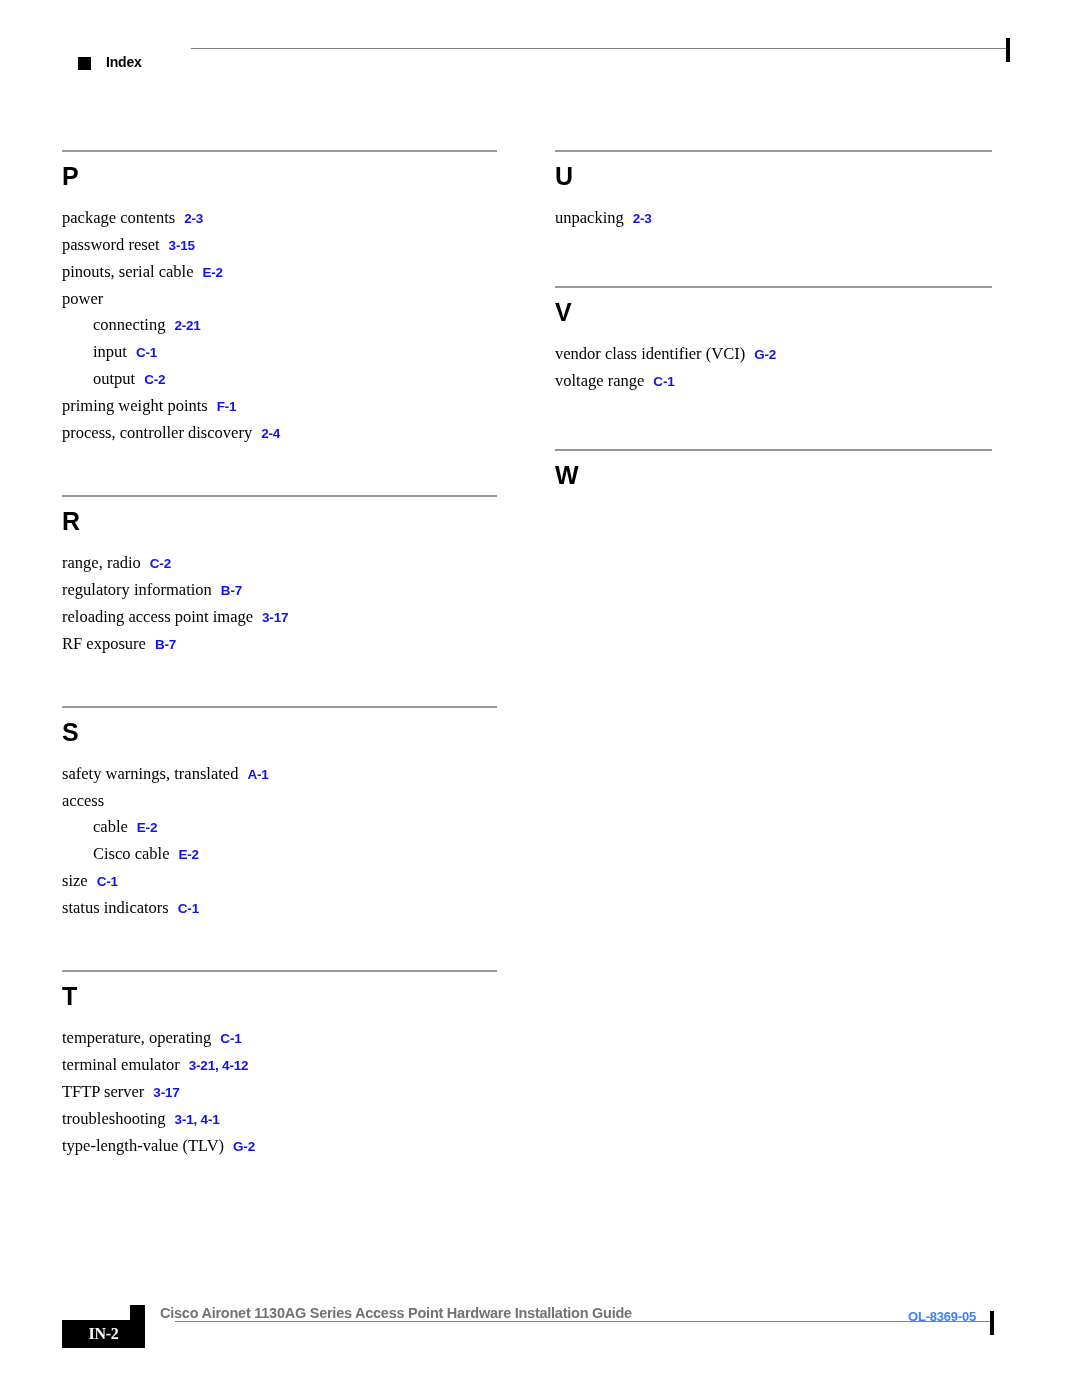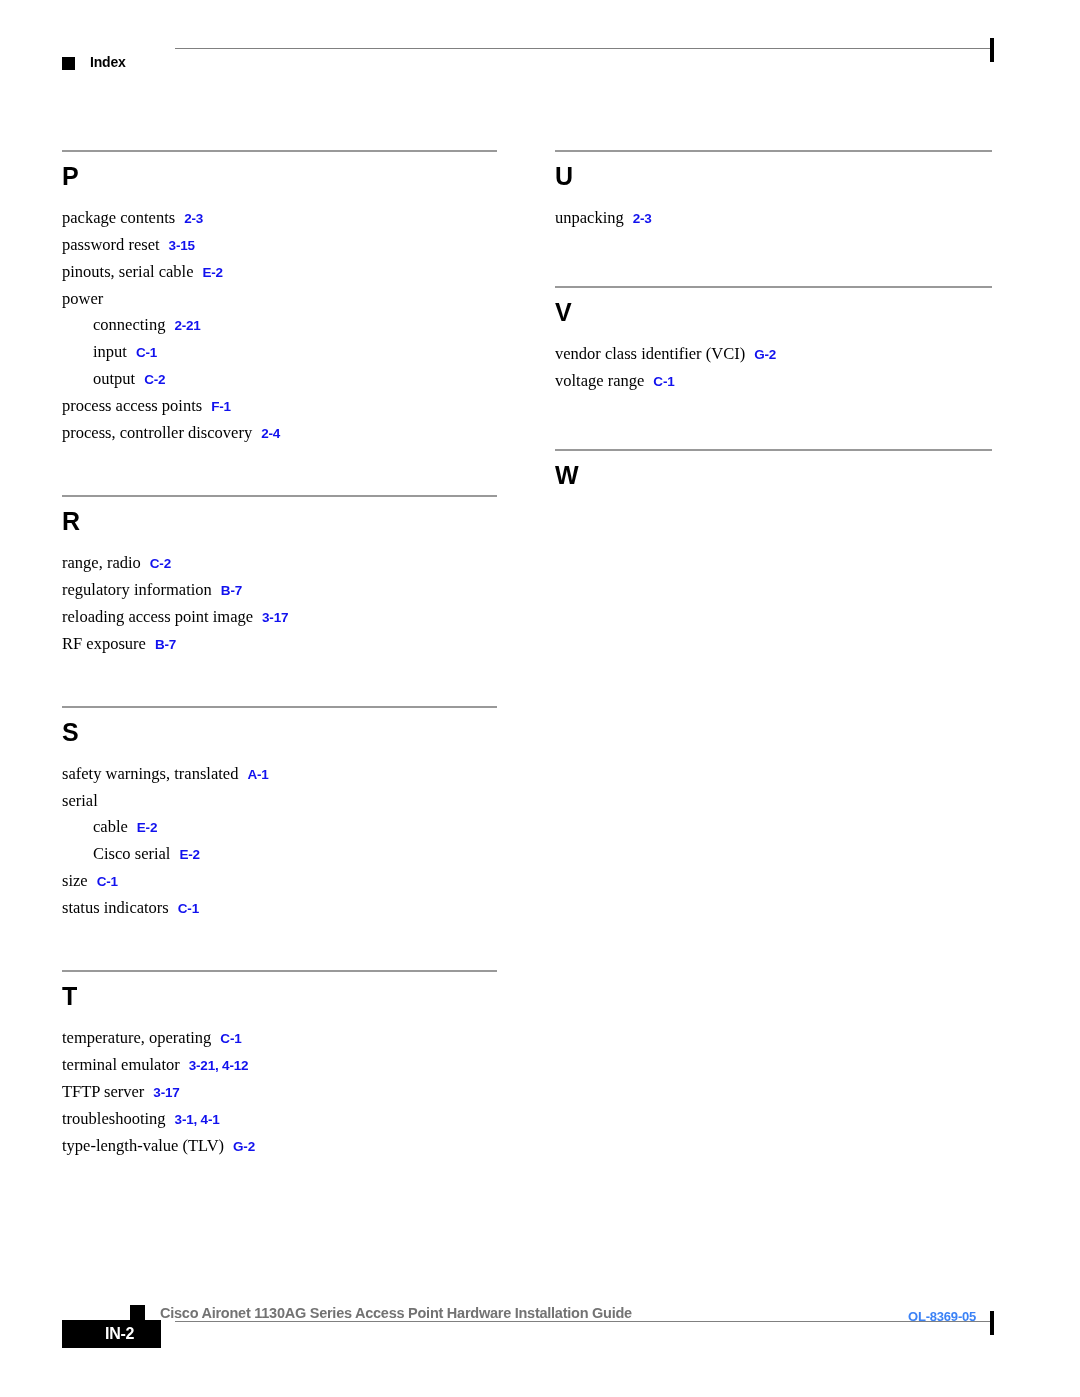--- a/index.html
+++ b/index.html
@@ -12,21 +12,21 @@
     height: 1397px;
     position: relative;
     font-family: "Liberation Serif", serif;
     color: #000000;
     overflow: hidden;
   }
 
   
   .page-header {
     position: absolute;
-    left: 0;
+    left: 16px;
     top: 0;
     width: 856px;
     height: 100px;
   }
   .header-square {
     position: absolute;
     left: 62px;
     top: 57px;
     width: 13px;
     height: 13px;
@@ -147,28 +147,27 @@
     background: #000000;
   }
   .footer-pagebox {
     position: absolute;
     left: 62px;
     top: 33px;
     width: 83px;
     height: 28px;
     background: #000000;
     color: #ffffff;
-    font-family: Liberation Sans, sans-serif;
+    font-family: Liberation Serif, serif;
     font-weight: bold;
     font-size: 16px;
     display: flex;
     align-items: center;
     justify-content: center;
     letter-spacing: -0.3px;
-    padding-left: 16px;
   }
   .footer-title {
     position: absolute;
     left: 160px;
     top: 18px;
     font-family: "Liberation Sans", sans-serif;
     font-weight: bold;
     font-size: 14.5px;
     letter-spacing: -0.25px;
     color: #737373;
@@ -202,44 +201,44 @@
         <div class="group-rule"></div>
         <div class="group-letter">P</div>
         <div class="entries">
           <div class="entry"><span class="entry-term">package contents</span><span class="entry-pages">2-3</span></div>
           <div class="entry"><span class="entry-term">password reset</span><span class="entry-pages">3-15</span></div>
           <div class="entry"><span class="entry-term">pinouts, serial cable</span><span class="entry-pages">E-2</span></div>
           <div class="entry"><span class="entry-term">power</span></div>
           <div class="entry sub"><span class="entry-term">connecting</span><span class="entry-pages">2-21</span></div>
           <div class="entry sub"><span class="entry-term">input</span><span class="entry-pages">C-1</span></div>
           <div class="entry sub"><span class="entry-term">output</span><span class="entry-pages">C-2</span></div>
-          <div class="entry"><span class="entry-term">process access points</span><span class="entry-pages">F-1</span></div>
+          <div class="entry"><span class="entry-term">priming weight points</span><span class="entry-pages">F-1</span></div>
           <div class="entry"><span class="entry-term">process, controller discovery</span><span class="entry-pages">2-4</span></div>
         </div>
       </div>
       <div class="gap-small"></div>
       <div class="letter-group">
         <div class="group-rule"></div>
         <div class="group-letter">R</div>
         <div class="entries">
           <div class="entry"><span class="entry-term">range, radio</span><span class="entry-pages">C-2</span></div>
           <div class="entry"><span class="entry-term">regulatory information</span><span class="entry-pages">B-7</span></div>
           <div class="entry"><span class="entry-term">reloading access point image</span><span class="entry-pages">3-17</span></div>
           <div class="entry"><span class="entry-term">RF exposure</span><span class="entry-pages">B-7</span></div>
         </div>
       </div>
       <div class="gap-small"></div>
       <div class="letter-group">
         <div class="group-rule"></div>
         <div class="group-letter">S</div>
         <div class="entries">
           <div class="entry"><span class="entry-term">safety warnings, translated</span><span class="entry-pages">A-1</span></div>
-          <div class="entry"><span class="entry-term">serial</span></div>
+          <div class="entry"><span class="entry-term">access</span></div>
           <div class="entry sub"><span class="entry-term">cable</span><span class="entry-pages">E-2</span></div>
-          <div class="entry sub"><span class="entry-term">Cisco serial</span><span class="entry-pages">E-2</span></div>
+          <div class="entry sub"><span class="entry-term">Cisco cable</span><span class="entry-pages">E-2</span></div>
           <div class="entry"><span class="entry-term">size</span><span class="entry-pages">C-1</span></div>
           <div class="entry"><span class="entry-term">status indicators</span><span class="entry-pages">C-1</span></div>
         </div>
       </div>
       <div class="gap-small"></div>
       <div class="letter-group">
         <div class="group-rule"></div>
         <div class="group-letter">T</div>
         <div class="entries">
           <div class="entry"><span class="entry-term">temperature, operating</span><span class="entry-pages">C-1</span></div>

